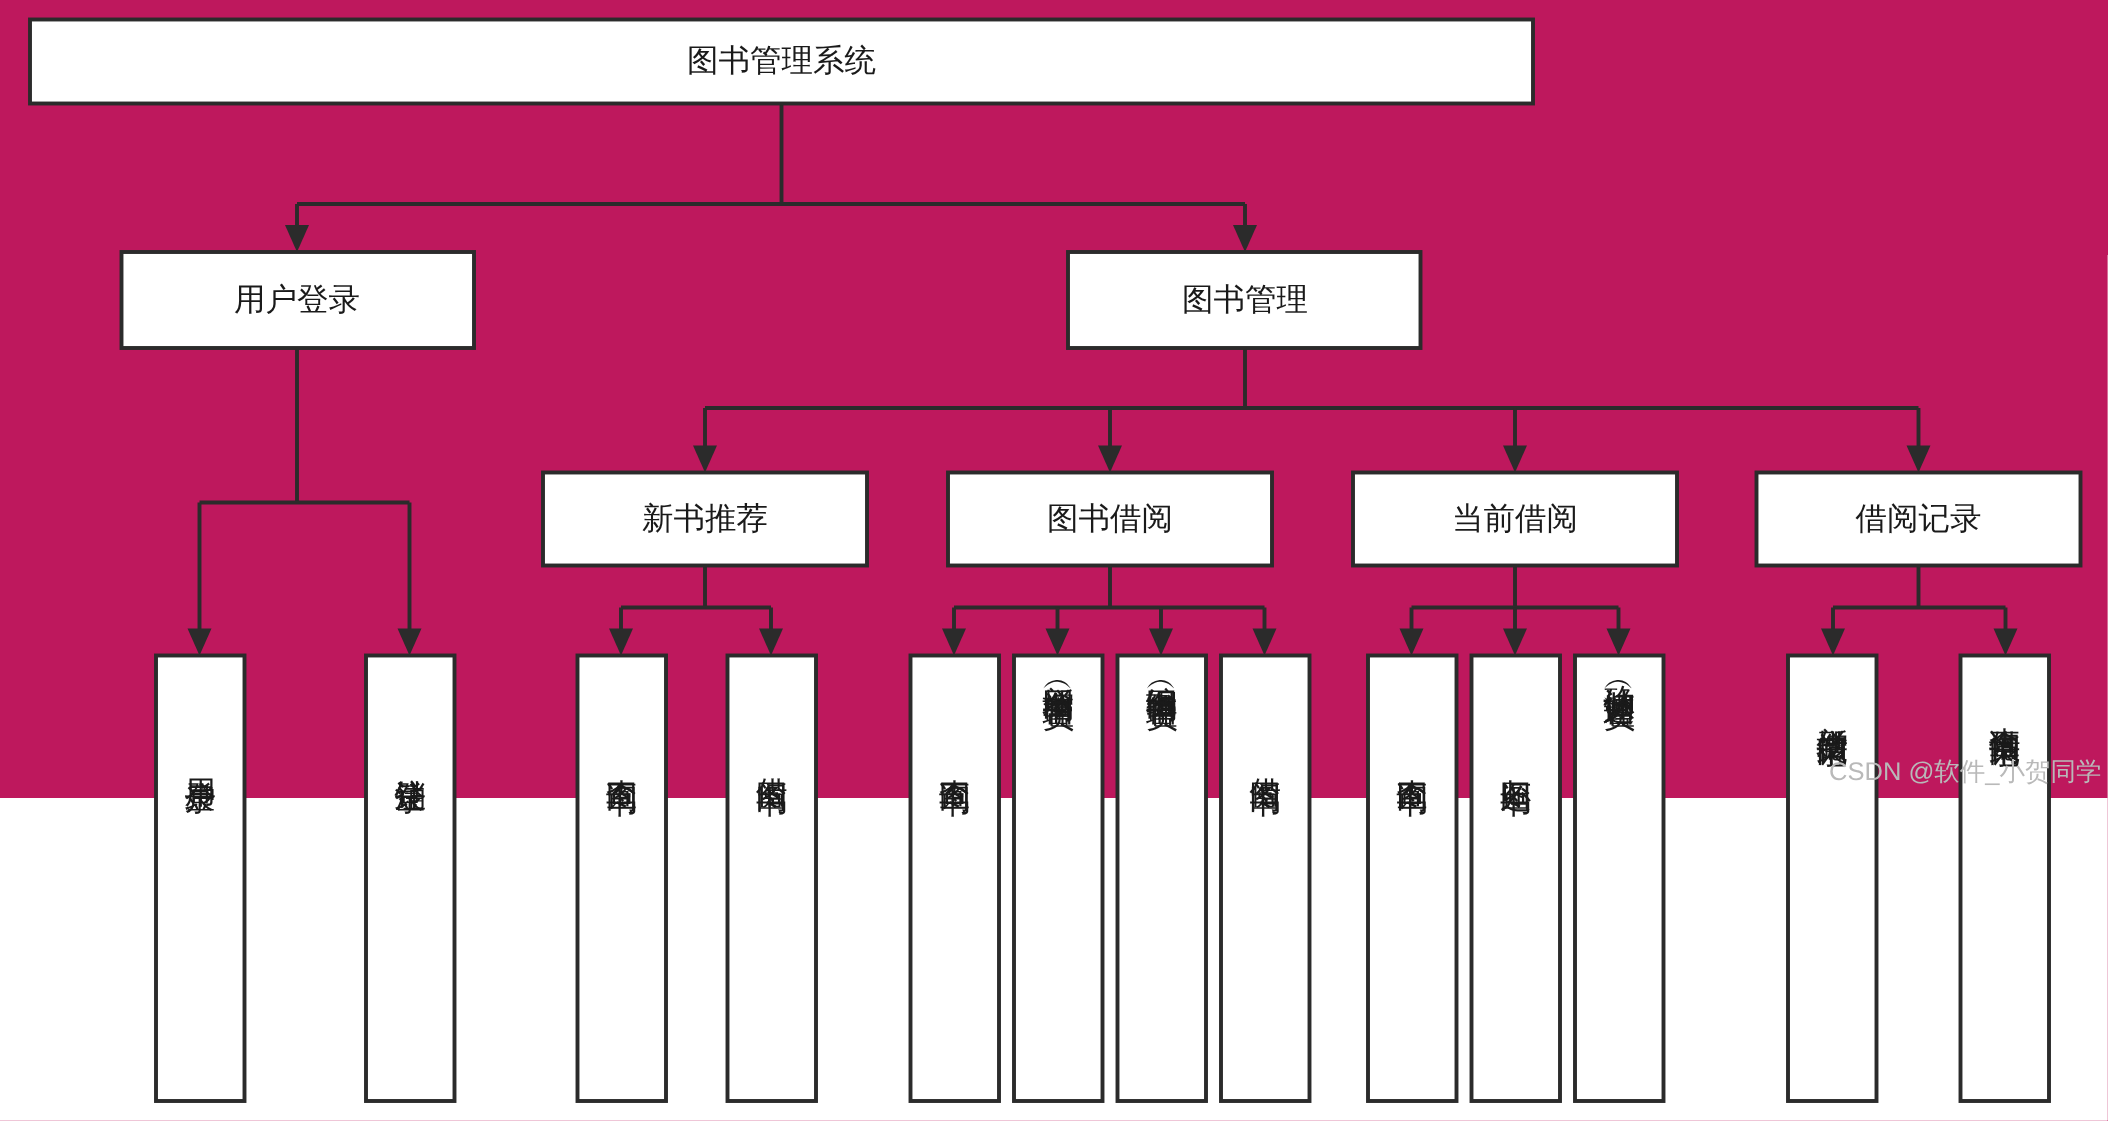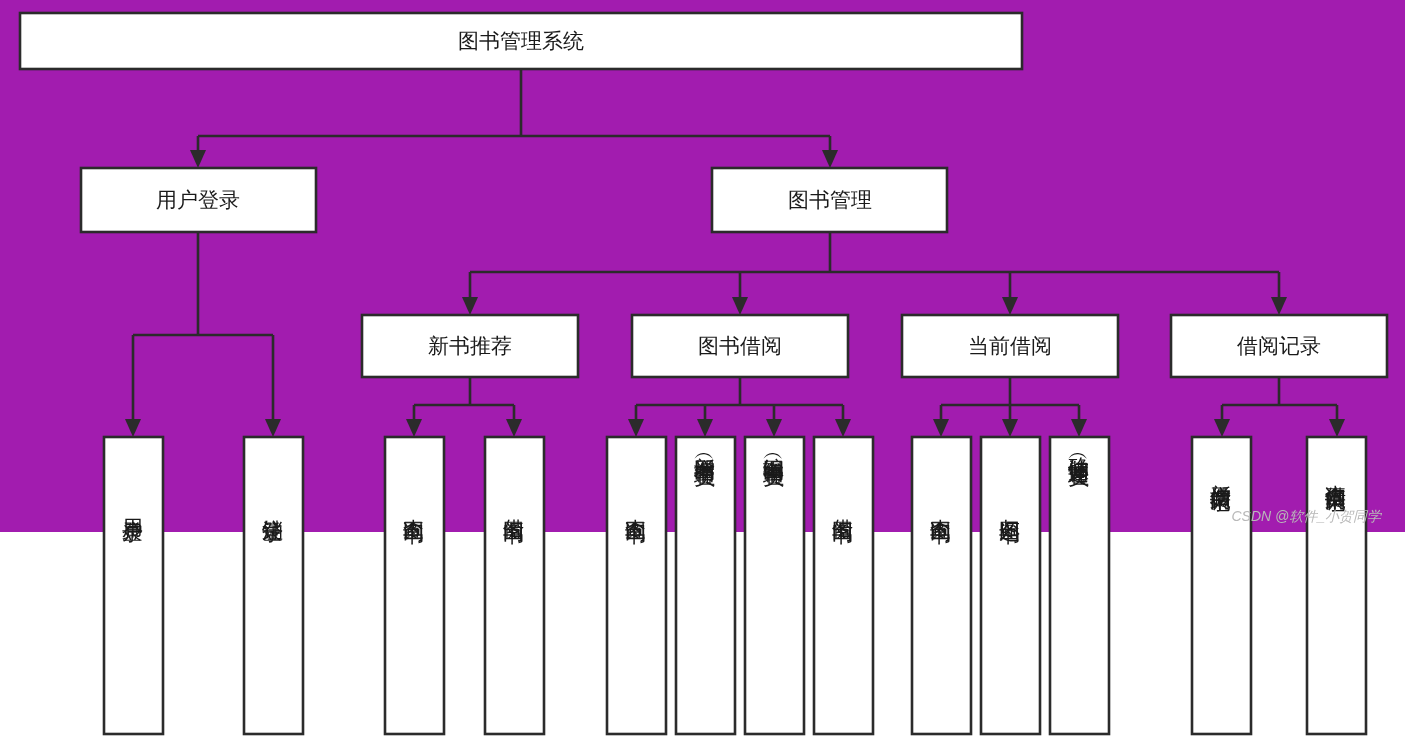--- a/index.html
+++ b/index.html
@@ -10,21 +10,21 @@
   body {
     width: 1405px;
     height: 747px;
     font-family: "Liberation Sans", "DejaVu Sans", sans-serif;
     overflow: hidden;
   }
   #diagram-root {
     position: relative;
     width: 1405px;
     height: 532px;
-    background: #a21caf;
+    background: #be185d;
   }
   svg.diagram-svg {
     position: absolute;
     left: 0;
     top: 0;
     width: 1405px;
     height: 747px;
     display: block;
   }
   .node-box {
@@ -53,29 +53,28 @@
     font-family: "Liberation Sans", "DejaVu Sans", sans-serif;
     font-size: 21px;
     fill: #1a1a1a;
     writing-mode: vertical-rl;
     text-orientation: upright;
     text-anchor: middle;
     letter-spacing: 1.5px;
   }
   .watermark {
     position: absolute;
-    right: 24px;
+    right: 4px;
     bottom: 6px;
     font-family: "Liberation Sans", "DejaVu Sans", sans-serif;
-    font-size: 14px;
+    font-size: 17px;
     color: #b9b9b9;
     white-space: nowrap;
     pointer-events: none;
     user-select: none;
-    font-style: italic;
   }
 </style>
 </head>
 <body>
 
 <div id="diagram-root">
 
   <svg class="diagram-svg" viewBox="0 0 1405 747" xmlns="http://www.w3.org/2000/svg">
 
     <defs>

